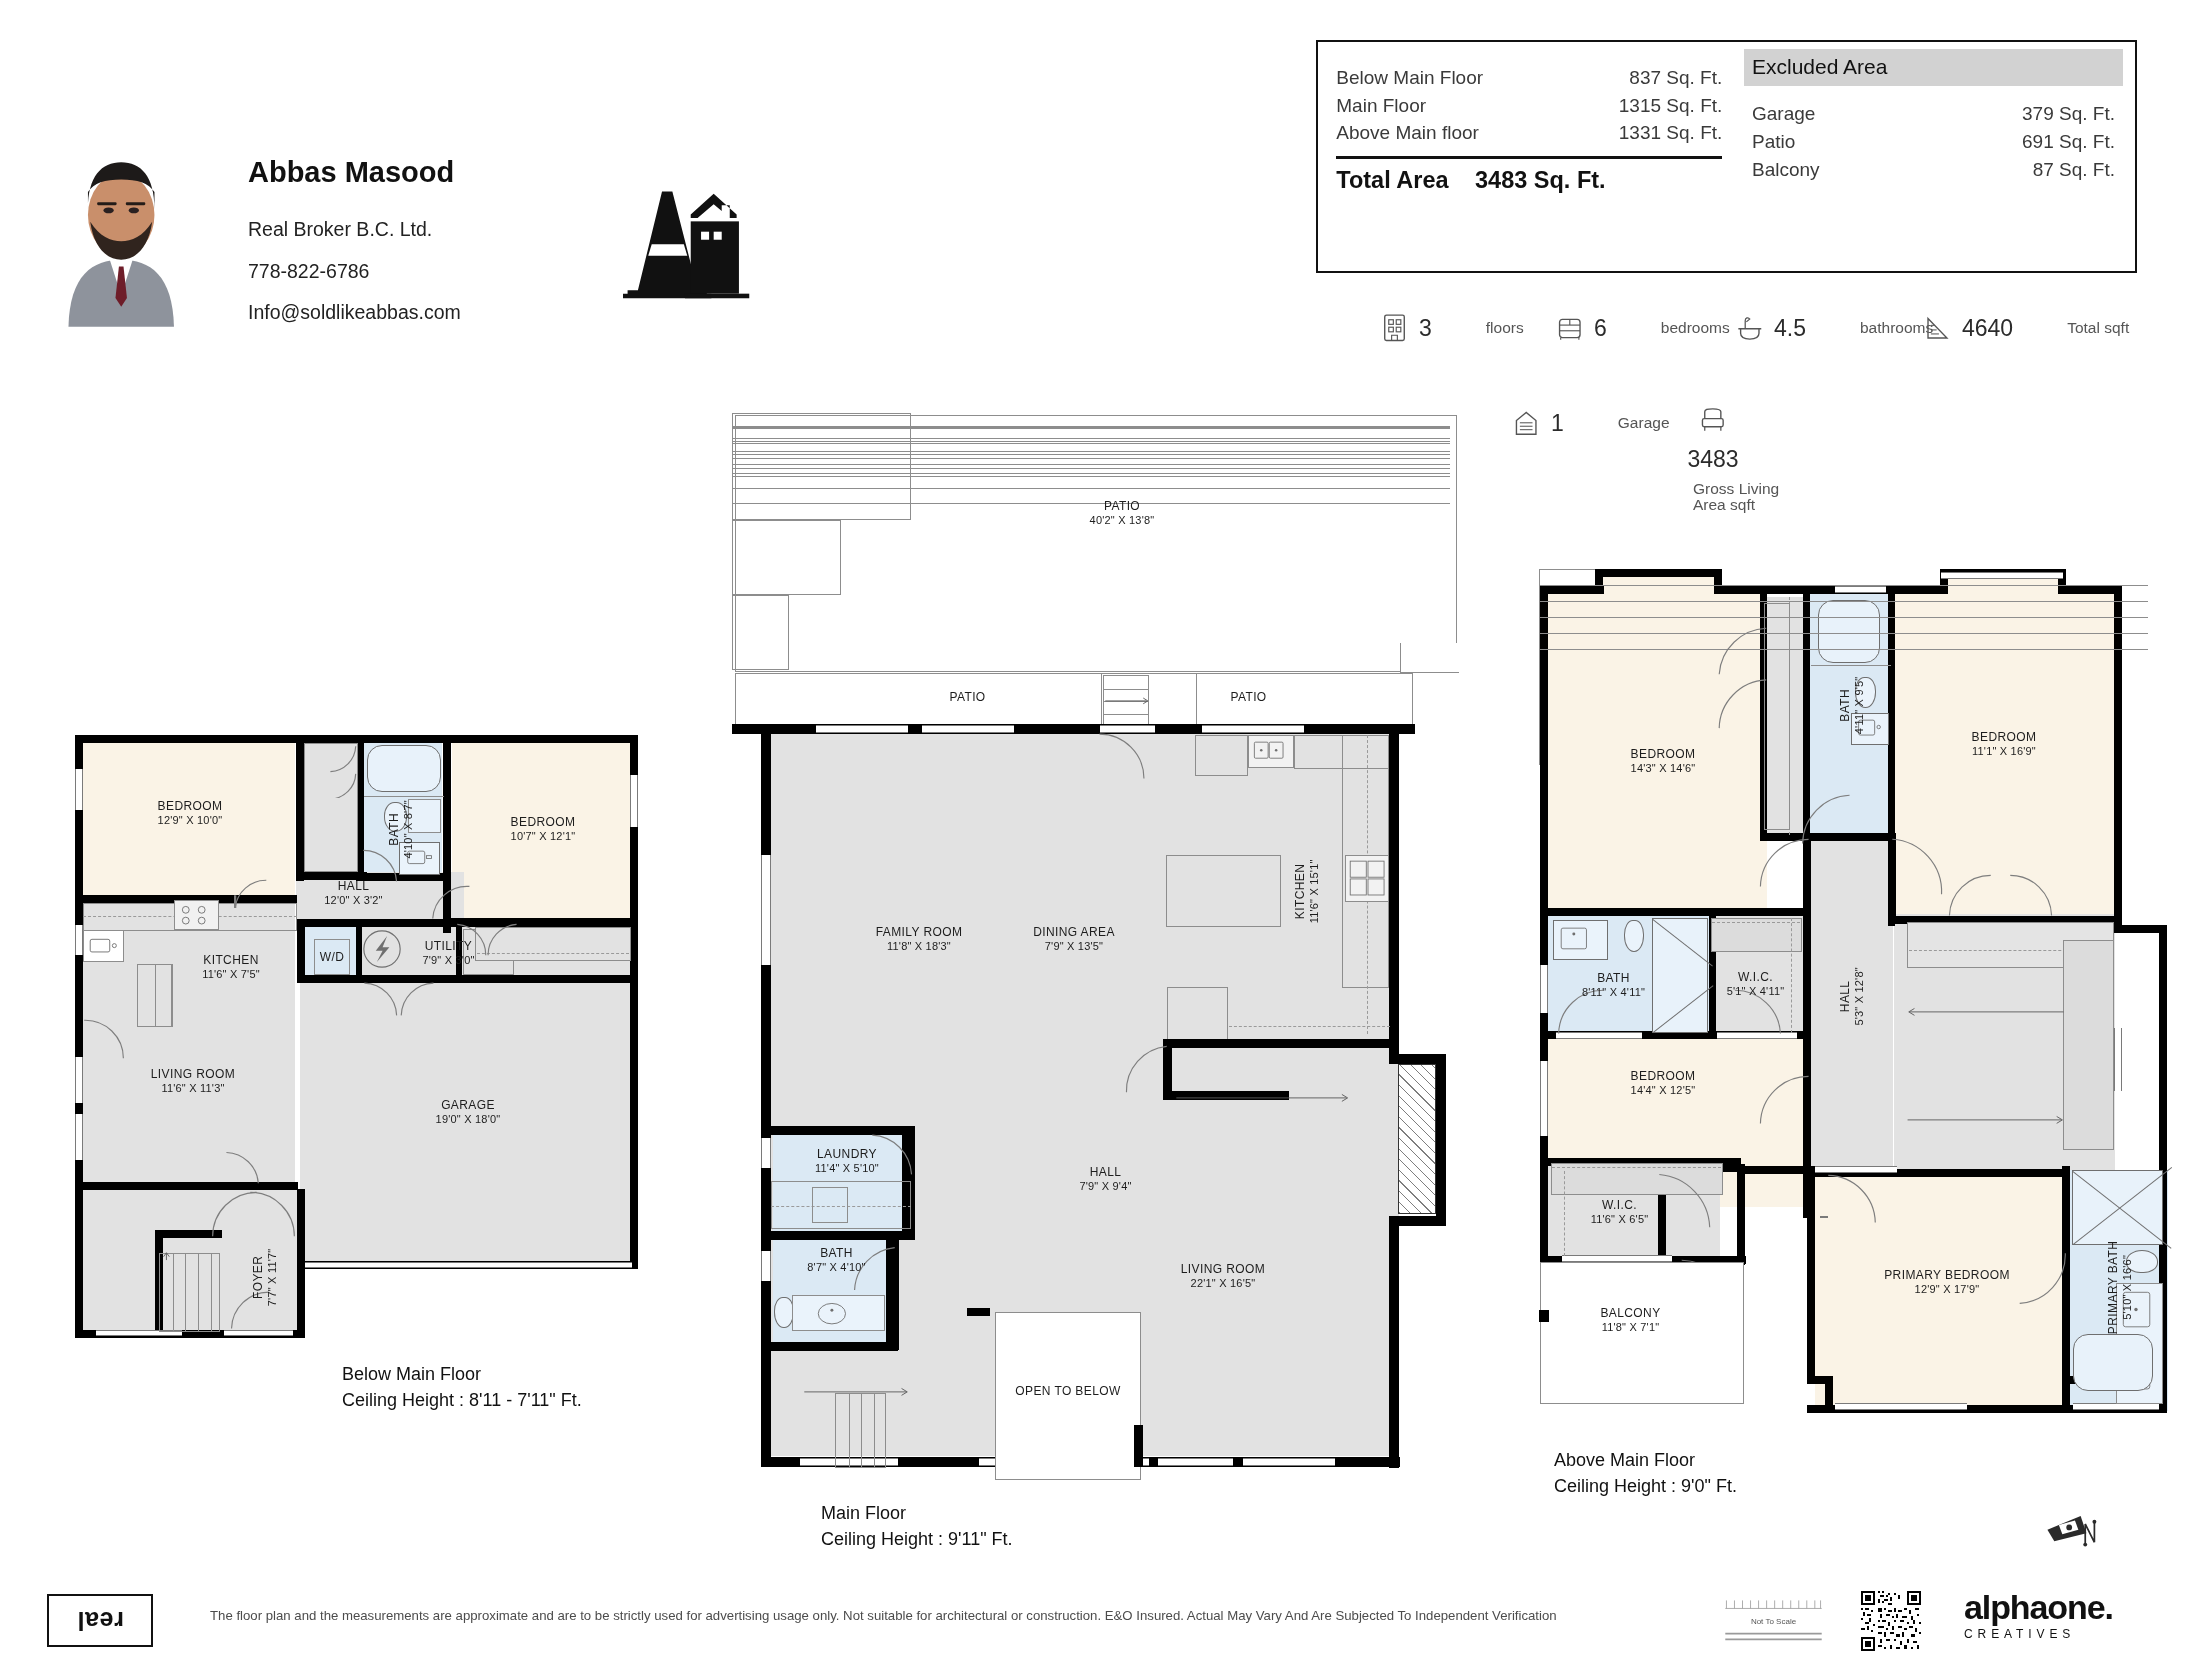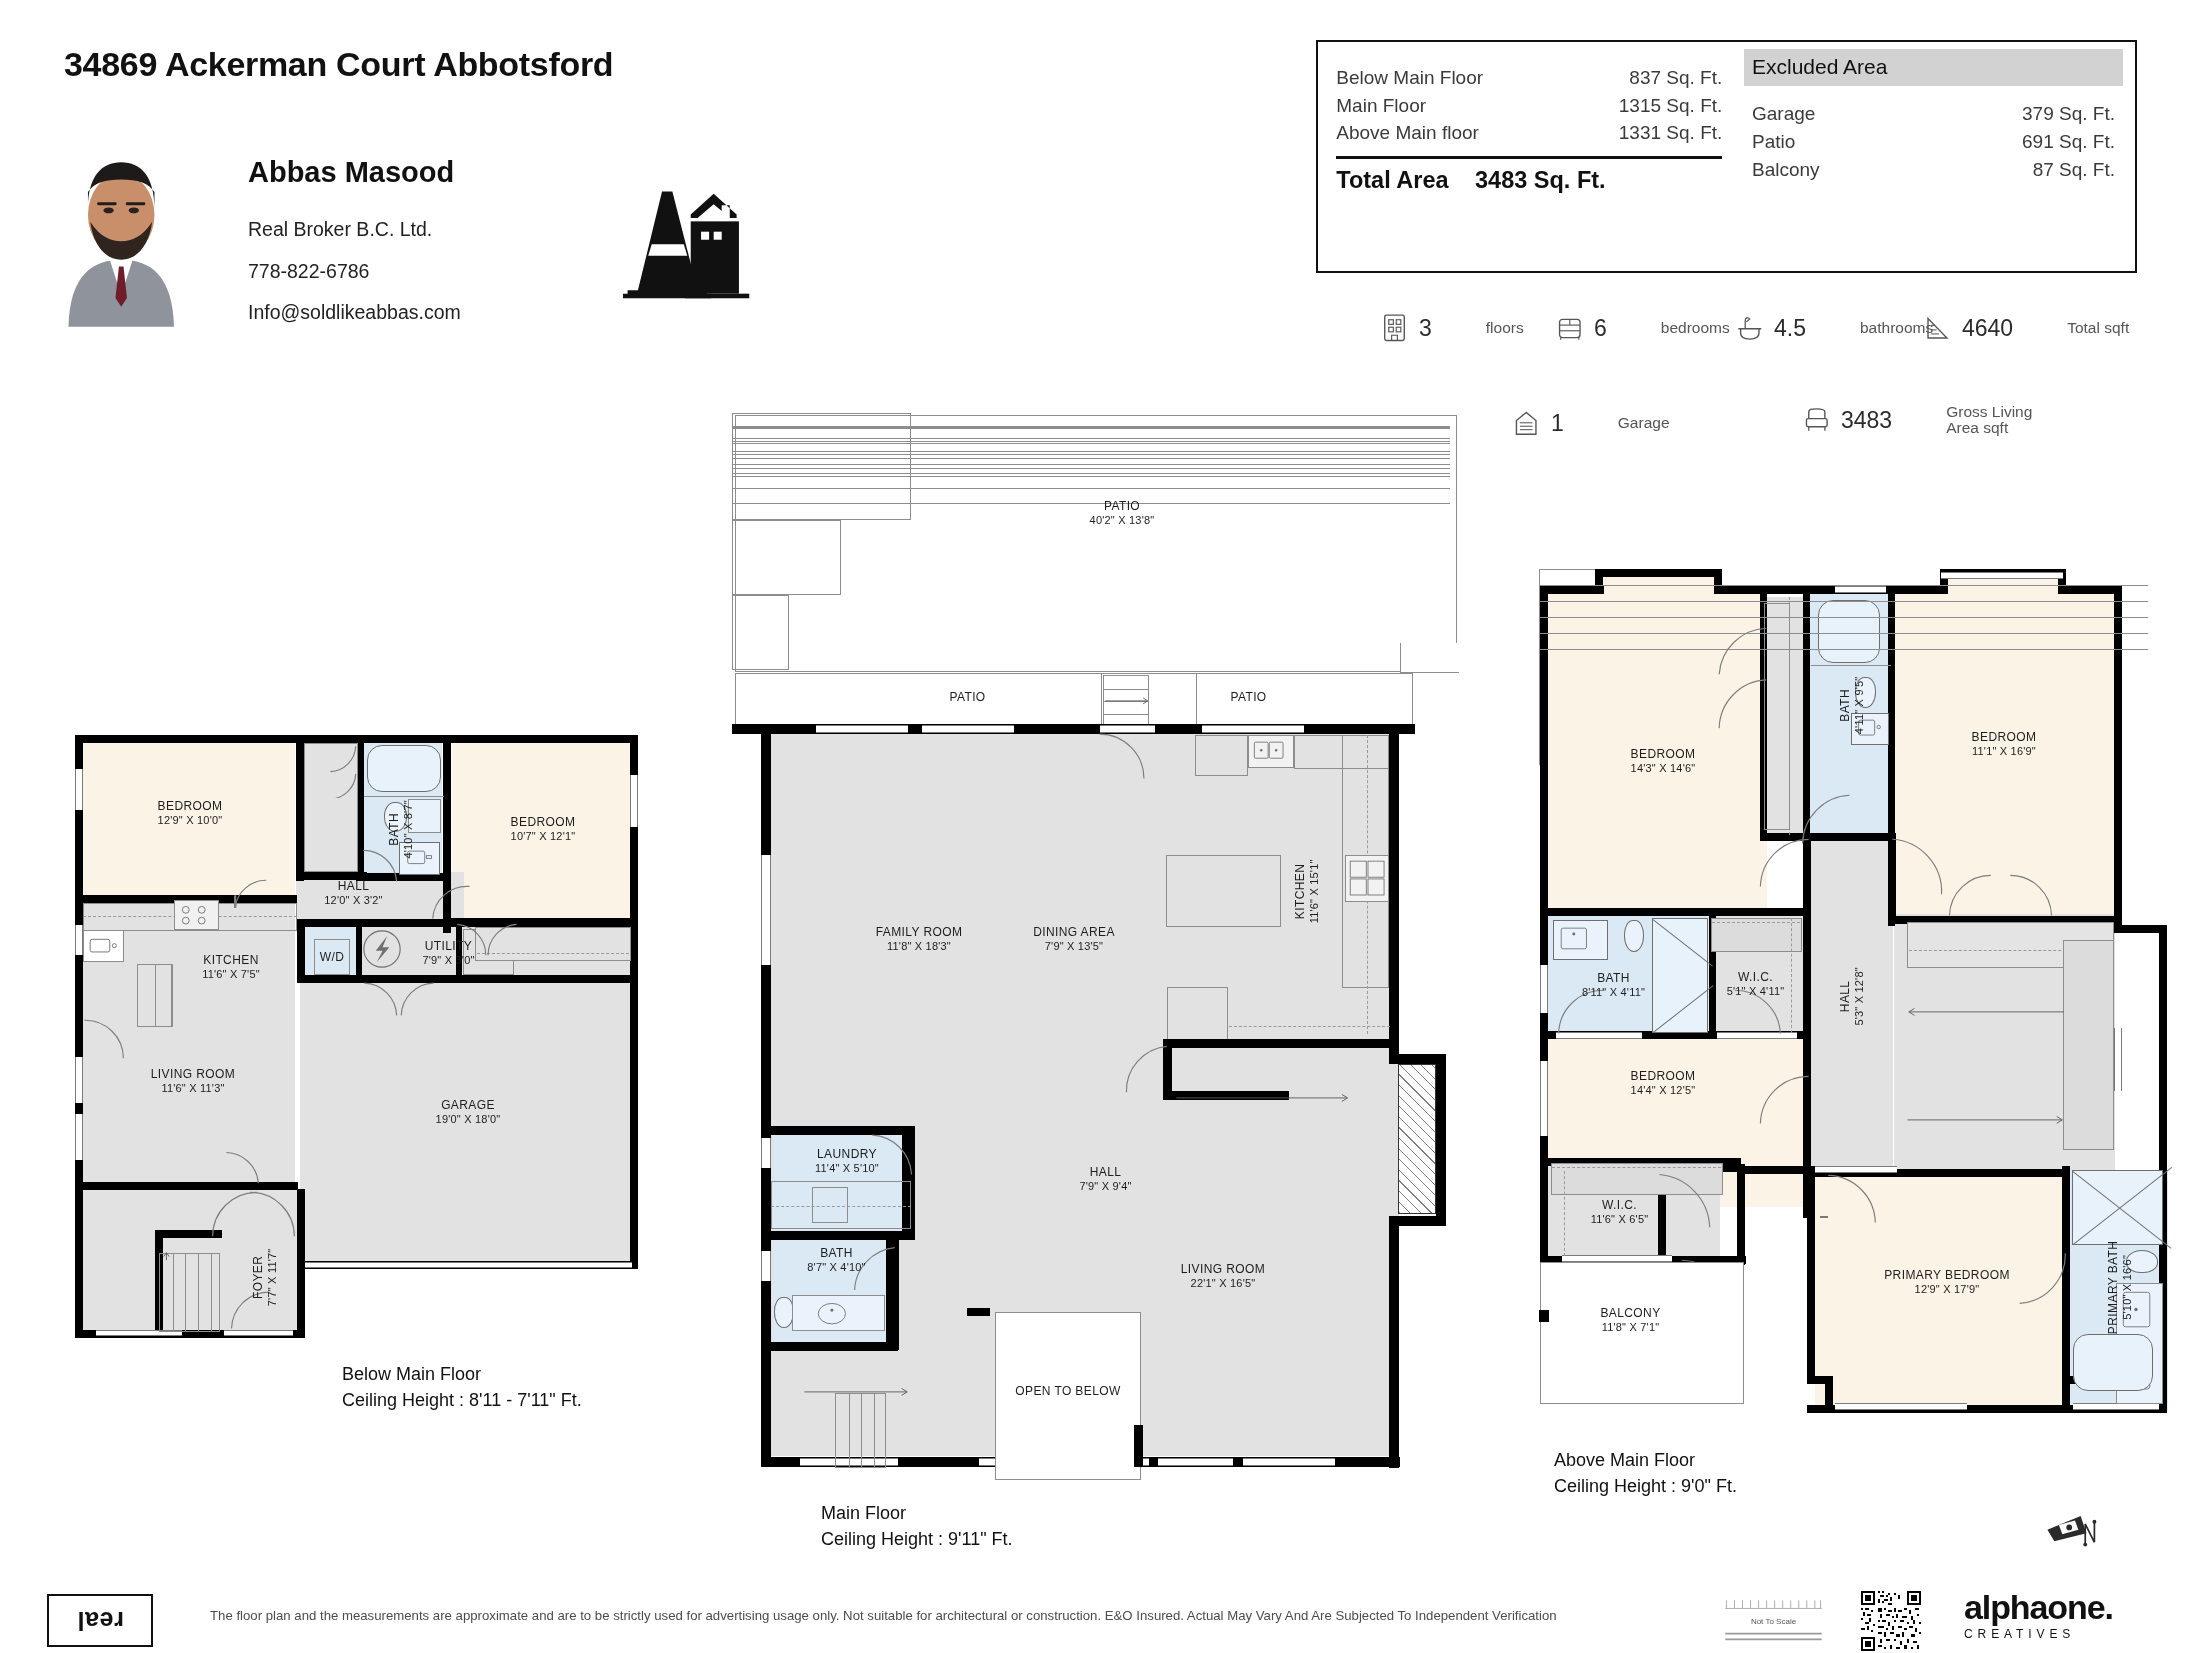--- a/index.html
+++ b/index.html
@@ -125,21 +125,20 @@
   #alpha-top { font-size:34px; font-weight:bold; color:#111; letter-spacing:-1.1px; line-height:1; }
   #alpha-sub { font-size:12px; color:#111; letter-spacing:4.9px; margin-top:3.4px; }
 
   #compass { position:absolute; left:2044px; top:1510px; width:63px; height:52px; }
 </style>
 </head>
 <body>
 
 <div id="page">
 
-  <div id="title">34869 Ackerman Court Abbotsford</div>
 
   <div id="agent-photo">
     <svg viewBox="0 0 225 355" width="129" height="204">
       <rect x="0" y="0" width="225" height="355" fill="#ffffff"></rect>
       <path d="M20 355 C22 265 62 238 112 238 C162 238 202 265 204 355 Z" fill="#8e939c"></path>
       <path d="M92 238 L112 300 L132 238 L122 232 L102 232 Z" fill="#ffffff"></path>
       <path d="M108 250 L116 250 L122 305 L112 320 L102 305 Z" fill="#6e1d29"></path>
       <ellipse cx="112" cy="160" rx="58" ry="72" fill="#c98f6b"></ellipse>
       <path d="M54 150 C54 92 78 68 112 68 C146 68 170 92 170 150 L170 120 C160 104 140 98 112 98 C84 98 64 104 54 120 Z" fill="#1d1a19"></path>
       <path d="M58 172 C64 216 86 238 112 238 C138 238 160 216 166 172 C150 198 130 206 112 206 C94 206 74 198 58 172 Z" fill="#30241e"></path>
@@ -271,21 +270,21 @@
         <path d="M6 20 L23 6 L40 20 L40 44 L6 44 Z" fill="none" stroke="#555" stroke-width="2.4"></path>
         <line x1="12" y1="24" x2="34" y2="24" stroke="#555" stroke-width="1.8"></line>
         <line x1="12" y1="30" x2="34" y2="30" stroke="#555" stroke-width="1.8"></line>
         <line x1="12" y1="36" x2="34" y2="36" stroke="#555" stroke-width="1.8"></line>
       </svg>
     </span>
     <span class="num">1</span>
     <span class="lbl">Garage</span>
   </div>
 
-  <div class="stat" style="left:1800px; top:402px;">
+  <div class="stat" style="left:1647px; top:402px;flex-direction:column;">
     <span class="glyph">
       <svg viewBox="0 0 48 48" width="27.6" height="27.6">
         <path d="M10 22 L10 10 C10 6 14 5 24 5 C34 5 38 6 38 10 L38 22" fill="none" stroke="#555" stroke-width="2.4"></path>
         <rect x="6" y="22" width="36" height="14" rx="3" fill="none" stroke="#555" stroke-width="2.4"></rect>
         <line x1="10" y1="36" x2="10" y2="43" stroke="#555" stroke-width="2.2"></line>
         <line x1="38" y1="36" x2="38" y2="43" stroke="#555" stroke-width="2.2"></line>
       </svg>
     </span>
     <span class="num">3483</span>
     <span class="lbl">

